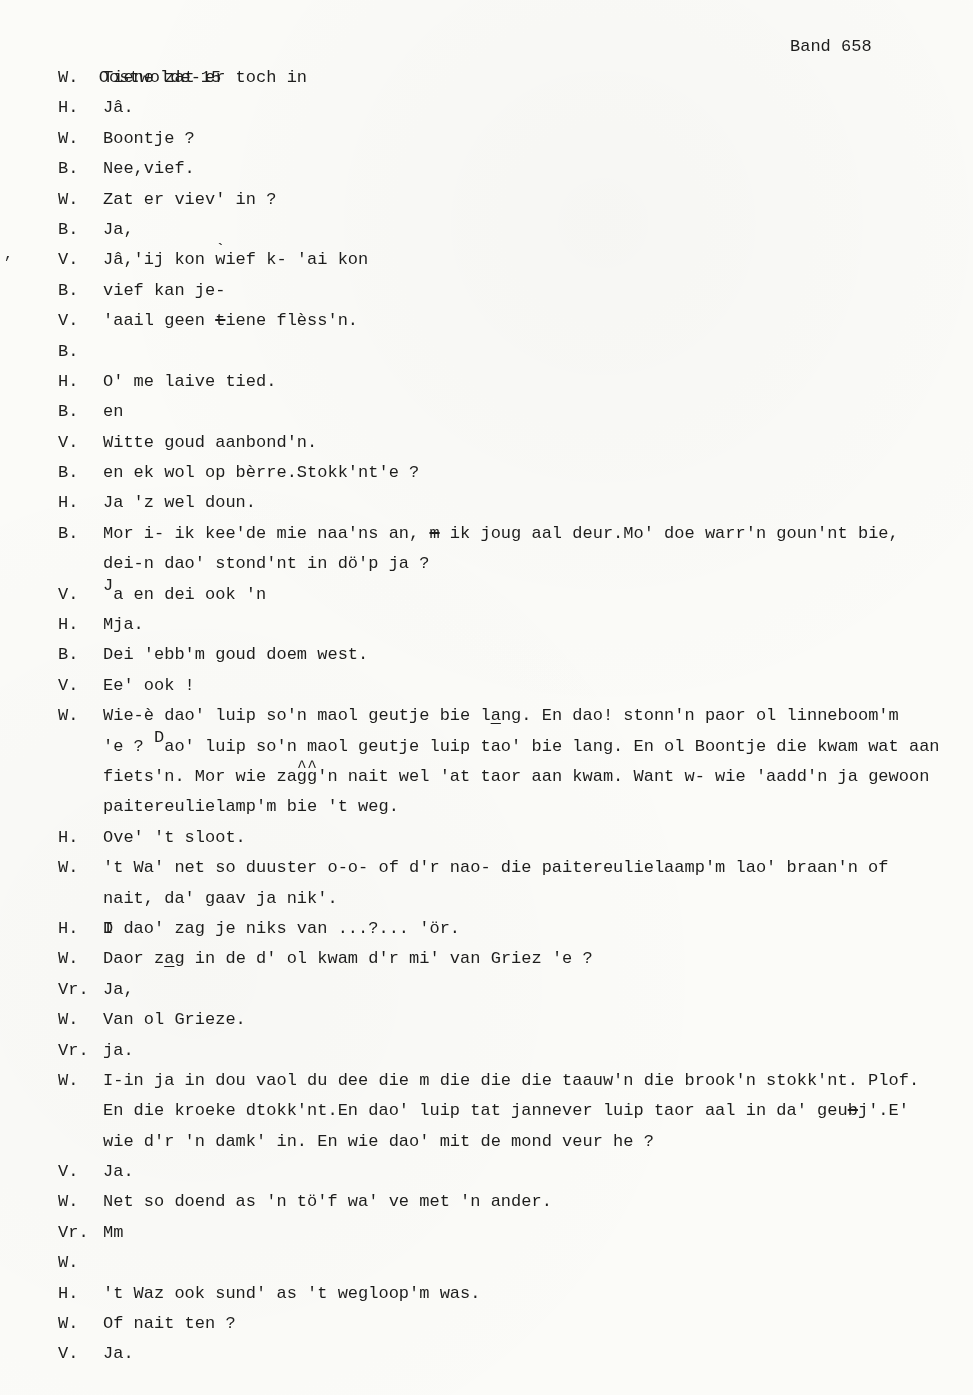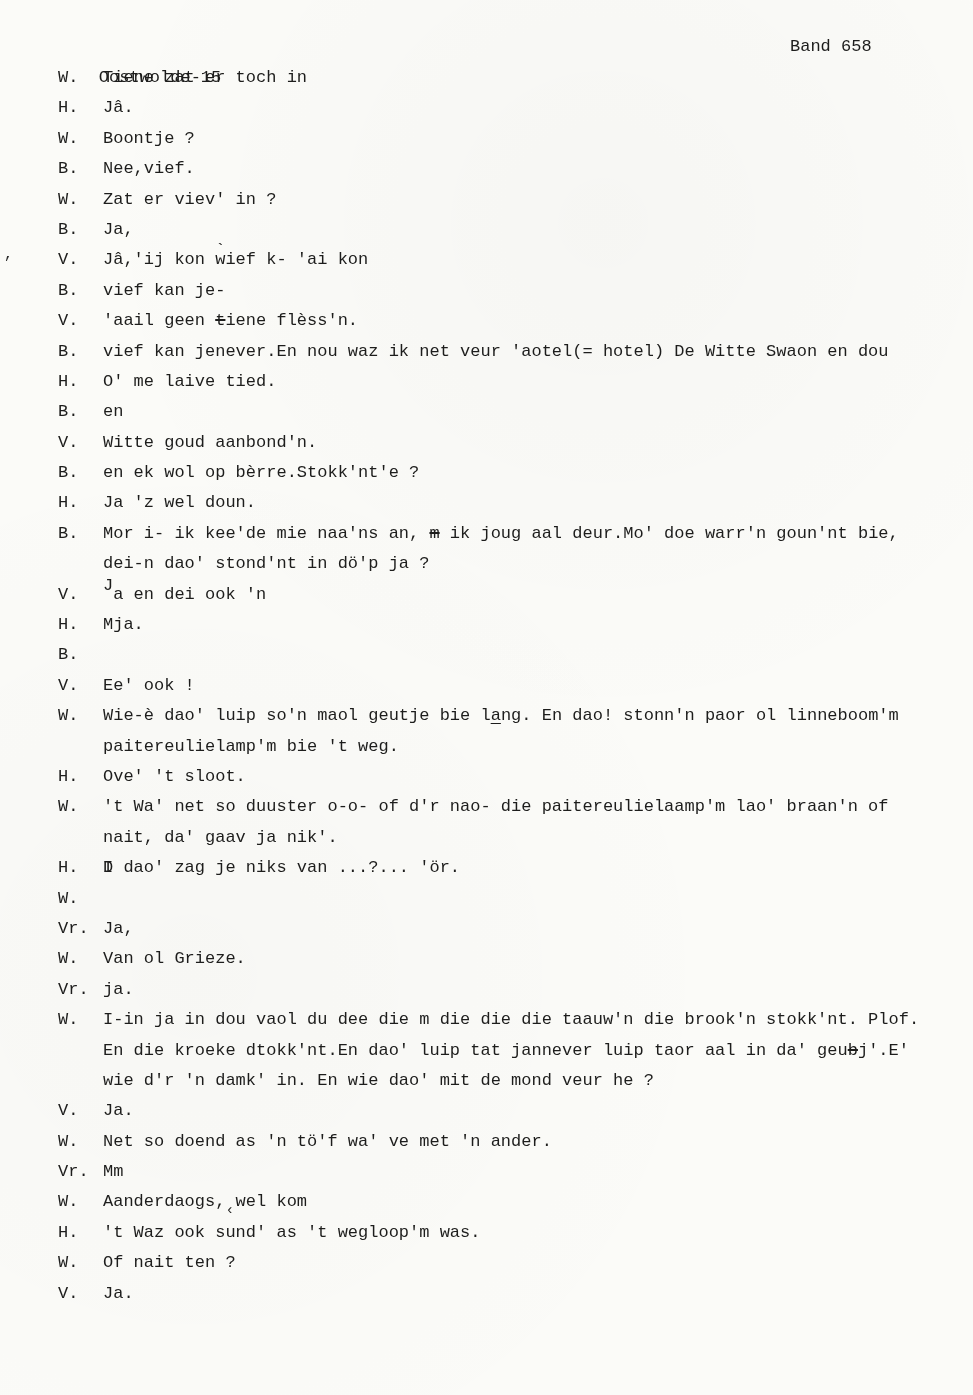--- a/index.html
+++ b/index.html
@@ -63,46 +63,48 @@
   <div class="transcript">
       <div class="row"><span class="spk">W.</span><span class="txt">Tiene zat er toch in</span></div>
       <div class="row"><span class="spk">H.</span><span class="txt">Jâ.</span></div>
       <div class="row"><span class="spk">W.</span><span class="txt">Boontje ?</span></div>
       <div class="row"><span class="spk">B.</span><span class="txt">Nee,vief.</span></div>
       <div class="row"><span class="spk">W.</span><span class="txt">Zat er viev' in ?</span></div>
       <div class="row"><span class="spk">B.</span><span class="txt">Ja,</span></div>
       <div class="row"><span class="spk">V.</span><span class="txt">Jâ,'ij kon <span class="acc" data-o="`">w</span>ief k- 'ai kon</span></div>
       <div class="row"><span class="spk">B.</span><span class="txt">vief kan je-</span></div>
       <div class="row"><span class="spk">V.</span><span class="txt">'aail geen <span class="strike">t</span>iene flèss'n.</span></div>
-      <div class="row"><span class="spk">B.</span><span class="txt">vief kan jenever.En nou waz ik net veur 'aotel(= hotel) De Witte Swaon en dou</span></div>
+      <div class="row"><span class="spk">B.</span></div>
       <div class="row"><span class="spk">H.</span><span class="txt">O' me laive tied.</span></div>
       <div class="row"><span class="spk">B.</span><span class="txt">en</span></div>
       <div class="row"><span class="spk">V.</span><span class="txt">Witte goud aanbond'n.</span></div>
       <div class="row"><span class="spk">B.</span><span class="txt">en ek wol op bèrre.Stokk'nt'e ?</span></div>
       <div class="row"><span class="spk">H.</span><span class="txt">Ja 'z wel doun.</span></div>
       <div class="row"><span class="spk">B.</span><span class="txt">Mor i- ik kee'de mie naa'ns an, <span class="strike">m</span> ik joug aal deur.Mo' doe warr'n goun'nt bie,</span></div>
       <div class="row"><span class="spk"></span><span class="txt">dei-n dao' stond'nt in dö'p ja ?</span></div>
       <div class="row"><span class="spk">V.</span><span class="txt"><span class="sup">J</span>a en dei ook 'n</span></div>
       <div class="row"><span class="spk">H.</span><span class="txt">Mja.</span></div>
-      <div class="row"><span class="spk">B.</span></div>
+      <div class="row"><span class="spk">B.</span><span class="txt">Dei 'ebb'm goud doem west.</span></div>
       <div class="row"><span class="spk">V.</span><span class="txt">Ee' ook !</span></div>
       <div class="row"><span class="spk">W.</span><span class="txt">Wie-è dao' luip so'n maol geutje bie l<span class="ul">a</span>ng. En dao! stonn'n paor ol linneboom'm</span></div>
+      <div class="row"><span class="spk"></span><span class="txt">'e ? <span class="sup">D</span>ao' luip so'n maol geutje luip tao' bie lang. En ol Boontje die kwam wat aan</span></div>
+      <div class="row"><span class="spk"></span><span class="txt">fiets'n. Mor wie za<span class="acc" data-o="^">g</span><span class="acc" data-o="^">g</span>'n nait wel 'at taor aan kwam. Want w- wie 'aadd'n ja gewoon</span></div>
       <div class="row"><span class="spk"></span><span class="txt">paitereulielamp'm bie 't weg.</span></div>
       <div class="row"><span class="spk">H.</span><span class="txt">Ove' 't sloot.</span></div>
       <div class="row"><span class="spk">W.</span><span class="txt">'t Wa' net so duuster o-o- of d'r nao- die paitereulielaamp'm lao' braan'n of</span></div>
       <div class="row"><span class="spk"></span><span class="txt">nait, da' gaav ja nik'.</span></div>
       <div class="row"><span class="spk">H.</span><span class="txt"><span class="ovl" data-o="I">D</span> dao' zag je niks van ...?... 'ör.</span></div>
-      <div class="row"><span class="spk">W.</span></div>
+      <div class="row"><span class="spk">W.</span><span class="txt">Daor z<span class="ul">a</span>g in de d' ol kwam d'r mi' van Griez 'e ?</span></div>
       <div class="row"><span class="spk">Vr.</span><span class="txt">Ja,</span></div>
       <div class="row"><span class="spk">W.</span><span class="txt">Van ol Grieze.</span></div>
       <div class="row"><span class="spk">Vr.</span><span class="txt">ja.</span></div>
       <div class="row"><span class="spk">W.</span><span class="txt">I-in ja in dou vaol du dee die m die die die taauw'n die brook'n stokk'nt. Plof.</span></div>
       <div class="row"><span class="spk"></span><span class="txt">En die kroeke dtokk'nt.En dao' luip tat jannever luip taor aal in da' geu<span class="strike">b</span>j'.E'</span></div>
       <div class="row"><span class="spk"></span><span class="txt">wie d'r 'n damk' in. En wie dao' mit de mond veur he ?</span></div>
       <div class="row"><span class="spk">V.</span><span class="txt">Ja.</span></div>
       <div class="row"><span class="spk">W.</span><span class="txt">Net so doend as 'n tö'f wa' ve met 'n ander.</span></div>
       <div class="row"><span class="spk">Vr.</span><span class="txt">Mm</span></div>
-      <div class="row"><span class="spk">W.</span><span class="txt">Aanderdaogs,<span class="sub">‹</span> wel kom</span></div>
+      <div class="row"><span class="spk">W.</span></div>
       <div class="row"><span class="spk">H.</span><span class="txt">'t Waz ook sund' as 't wegloop'm was.</span></div>
       <div class="row"><span class="spk">W.</span><span class="txt">Of nait ten ?</span></div>
       <div class="row"><span class="spk">V.</span><span class="txt">Ja.</span></div>
     </div>
 </div>
 
 </body></html>

